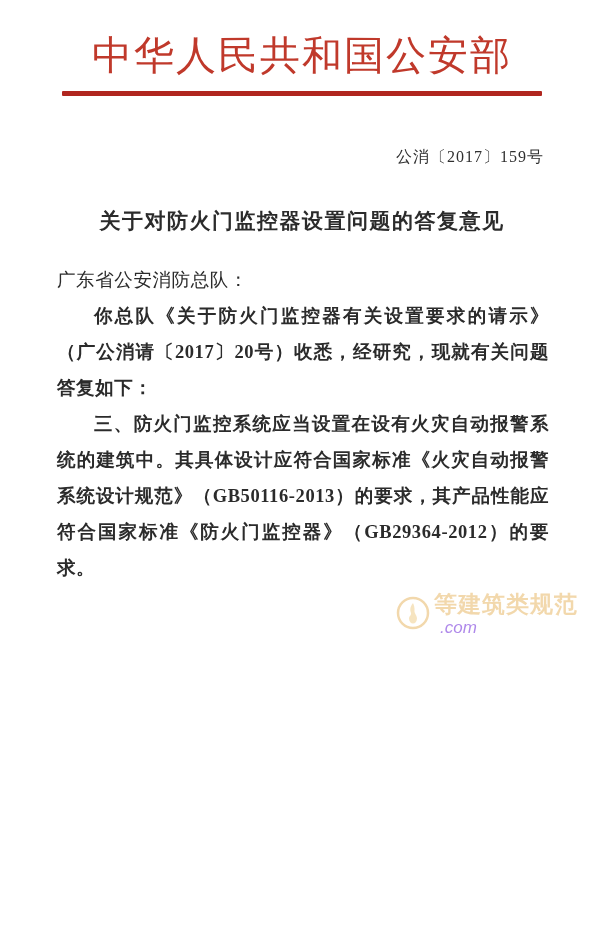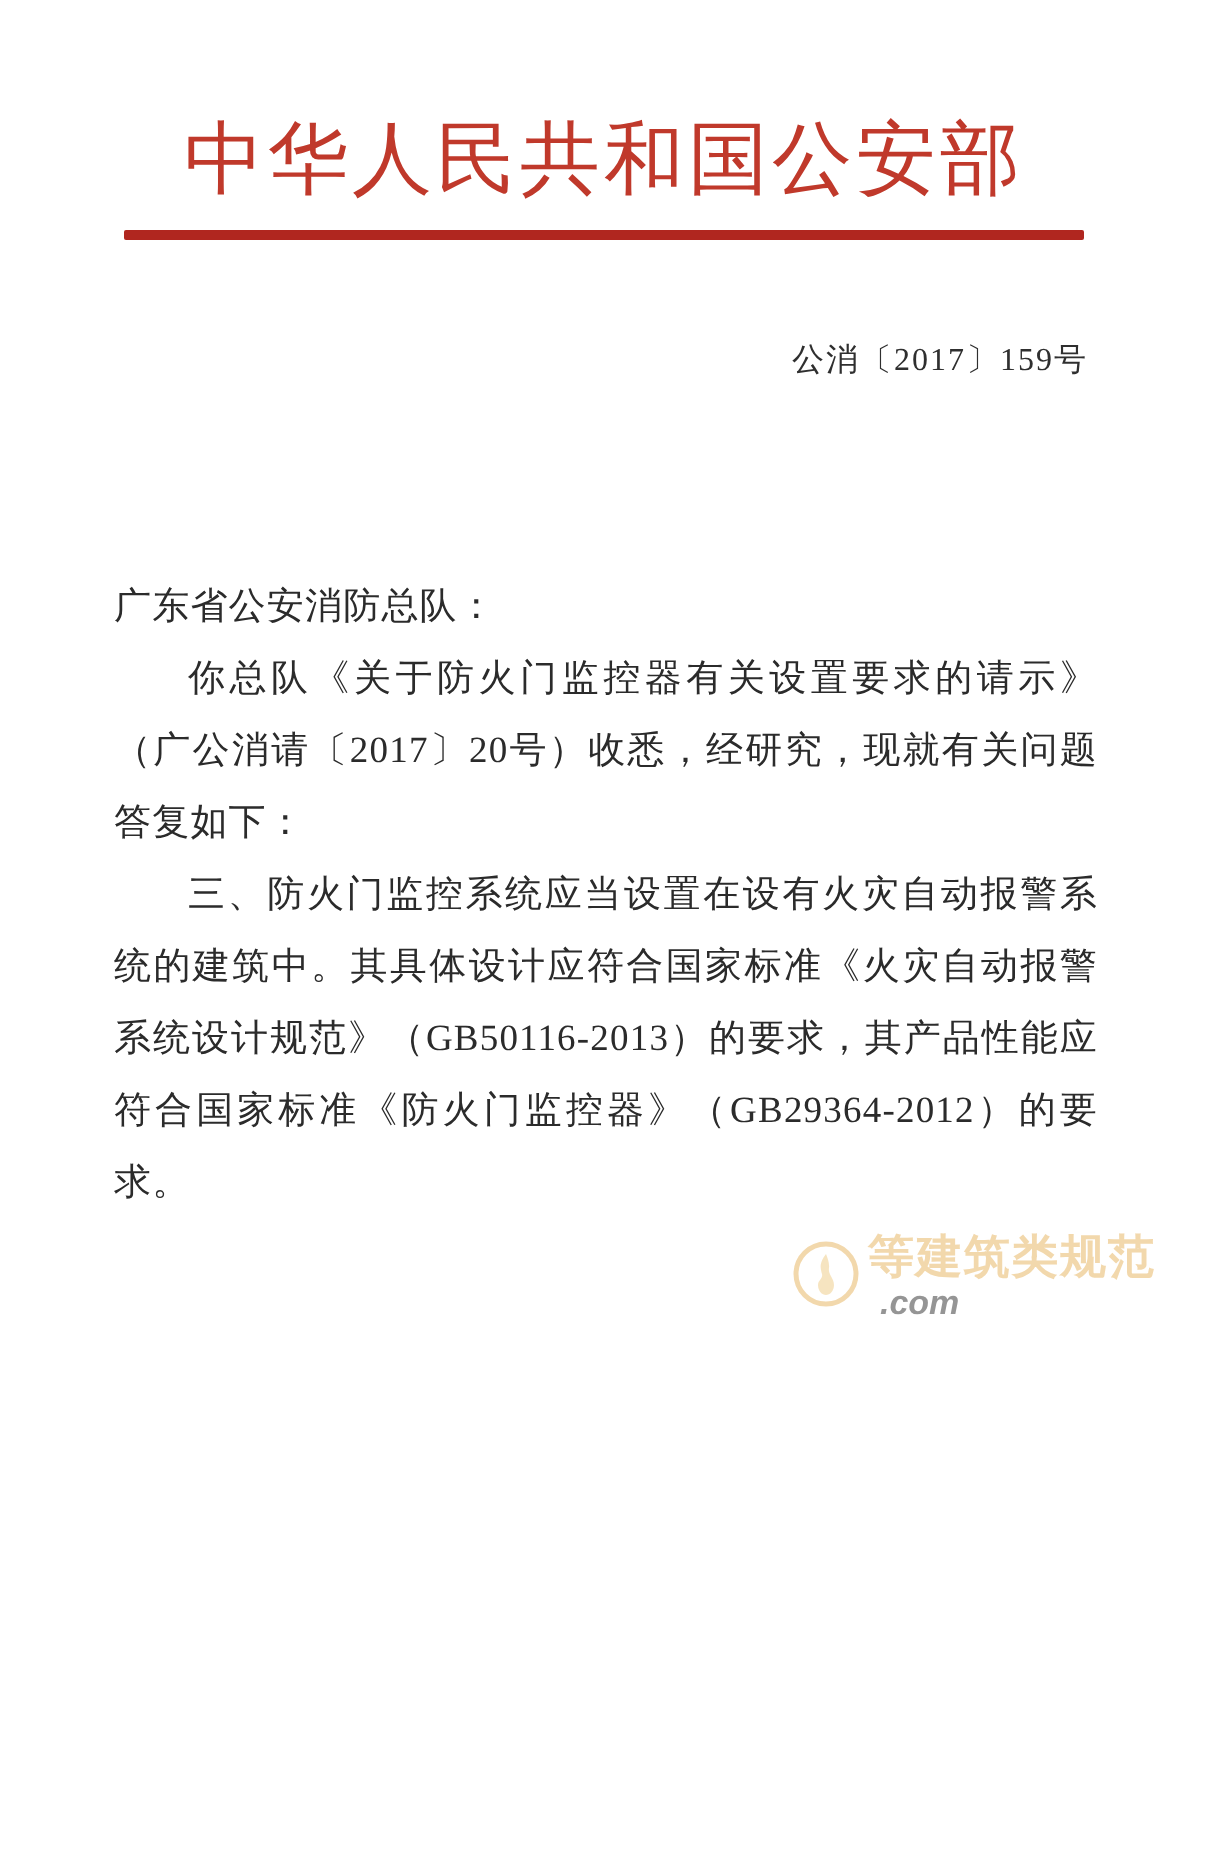--- a/index.html
+++ b/index.html
@@ -10,21 +10,20 @@
   body {
     font-family: "Liberation Serif", "DejaVu Serif", serif;
   }
   .page {
     position: relative;
     width: 604px;
     height: 692px;
     background: #ffffff;
     overflow: hidden;
     box-sizing: border-box;
-    margin-top: 24px;
   }
 
   
   .letterhead {
     position: absolute;
     top: 32px;
     left: 0;
     width: 604px;
     text-align: center;
   }
@@ -85,20 +84,21 @@
     font-size: 18.5px;
     line-height: 36px;
     color: #2b2b2b;
     letter-spacing: 0.6px;
     text-align: justify;
     text-justify: inter-character;
     margin: 0;
   }
   .para.indent {
     text-indent: 2em;
+    font-weight: bold;
   }
   .para.salutation {
     text-indent: 0;
   }
 
   
   .underline-mark {
     position: absolute;
     left: 57px;
     top: 718px;
@@ -150,39 +150,40 @@
     font-family: "Liberation Sans", sans-serif;
     font-weight: 700;
     white-space: nowrap;
   }
   .wm-sub {
     position: absolute;
     left: 44px;
     top: 27px;
     font-size: 17px;
     line-height: 22px;
-    color: #404040;
+    color: #6d28d9;
     font-family: "Liberation Sans", sans-serif;
-    font-weight: 700;
+    font-weight: 400;
     font-style: italic;
     white-space: nowrap;
   }
 </style>
 </head>
 <body>
 
 <div class="page">
 
   <div class="letterhead">
     <div class="letterhead-title">中华人民共和国公安部</div>
   </div>
   <div class="letterhead-rule"></div>
 
   <div class="doc-number">公消〔2017〕159号</div>
 
+  <div class="doc-title">关于对防火门监控器设置问题的答复意见</div>
 
   <div class="body-area">
     <p class="para salutation">广东省公安消防总队：</p>
     <p class="para indent">你总队《关于防火门监控器有关设置要求的请示》（广公消请〔2017〕20号）收悉，经研究，现就有关问题答复如下：</p>
     <p class="para indent">三、防火门监控系统应当设置在设有火灾自动报警系统的建筑中。其具体设计应符合国家标准《火灾自动报警系统设计规范》（GB50116-2013）的要求，其产品性能应符合国家标准《防火门监控器》（GB29364-2012）的要求。</p>
   </div>
 
   <div class="underline-mark"></div>
 
   <div class="watermark">

